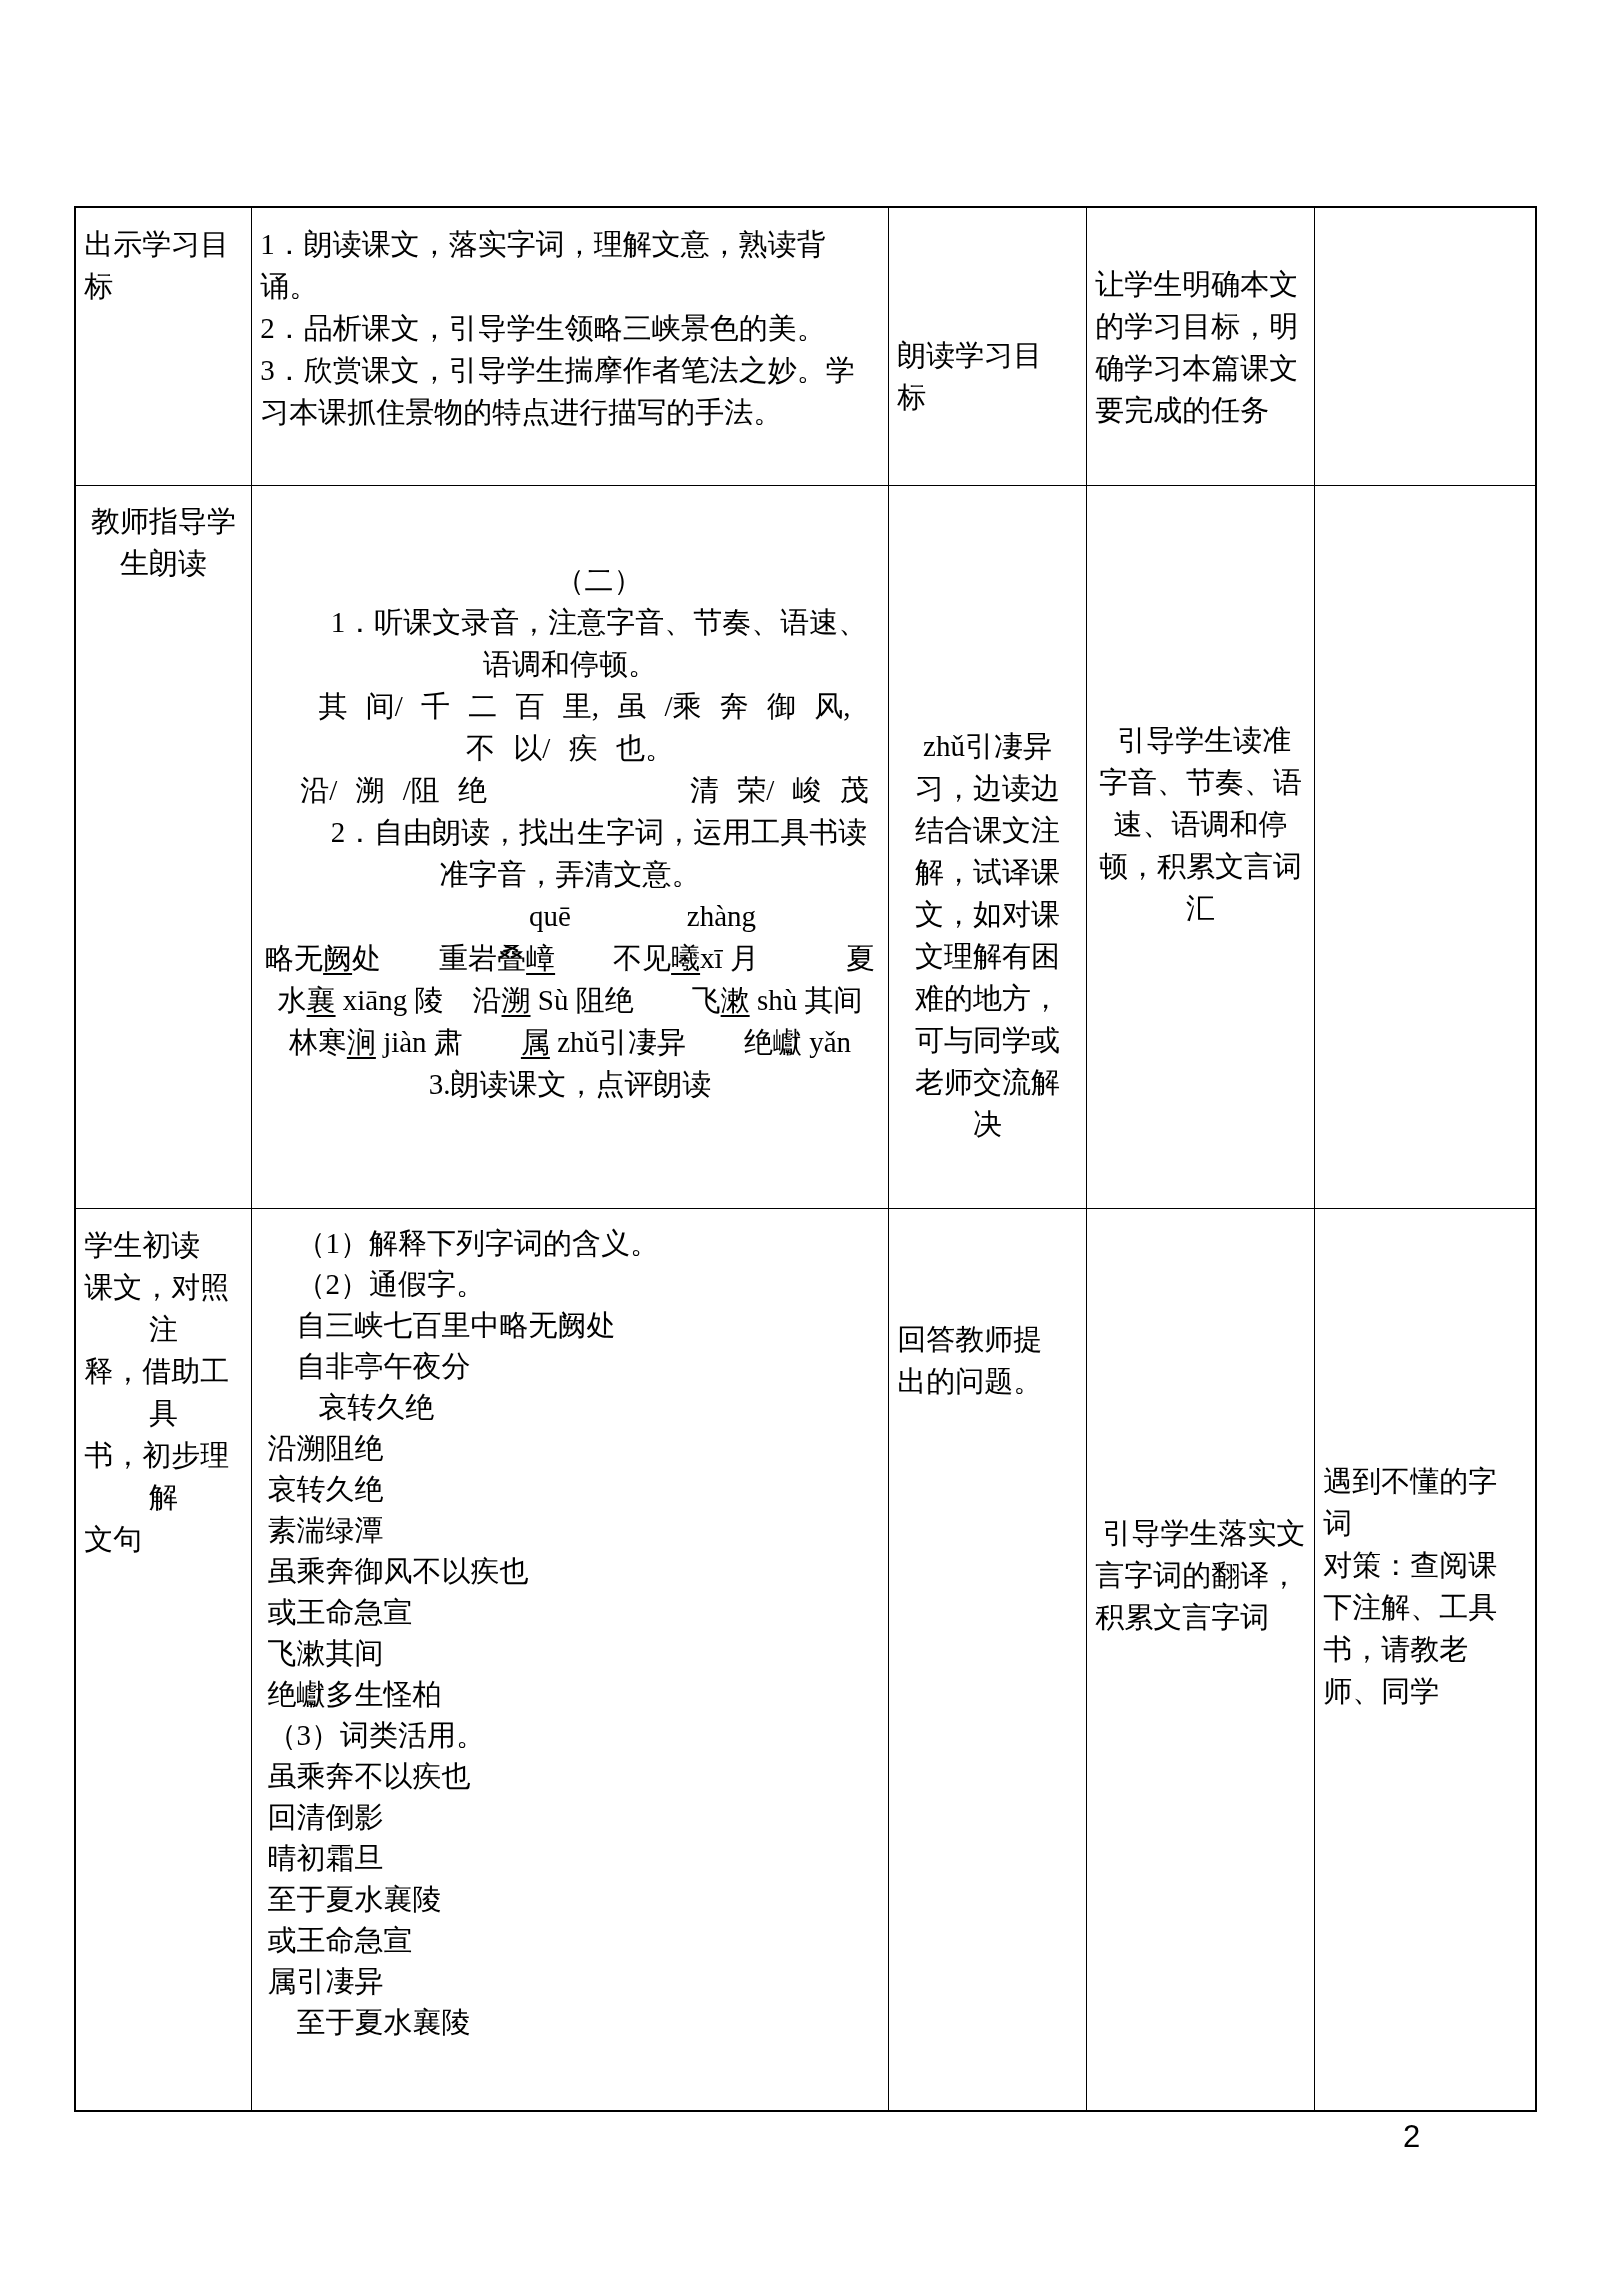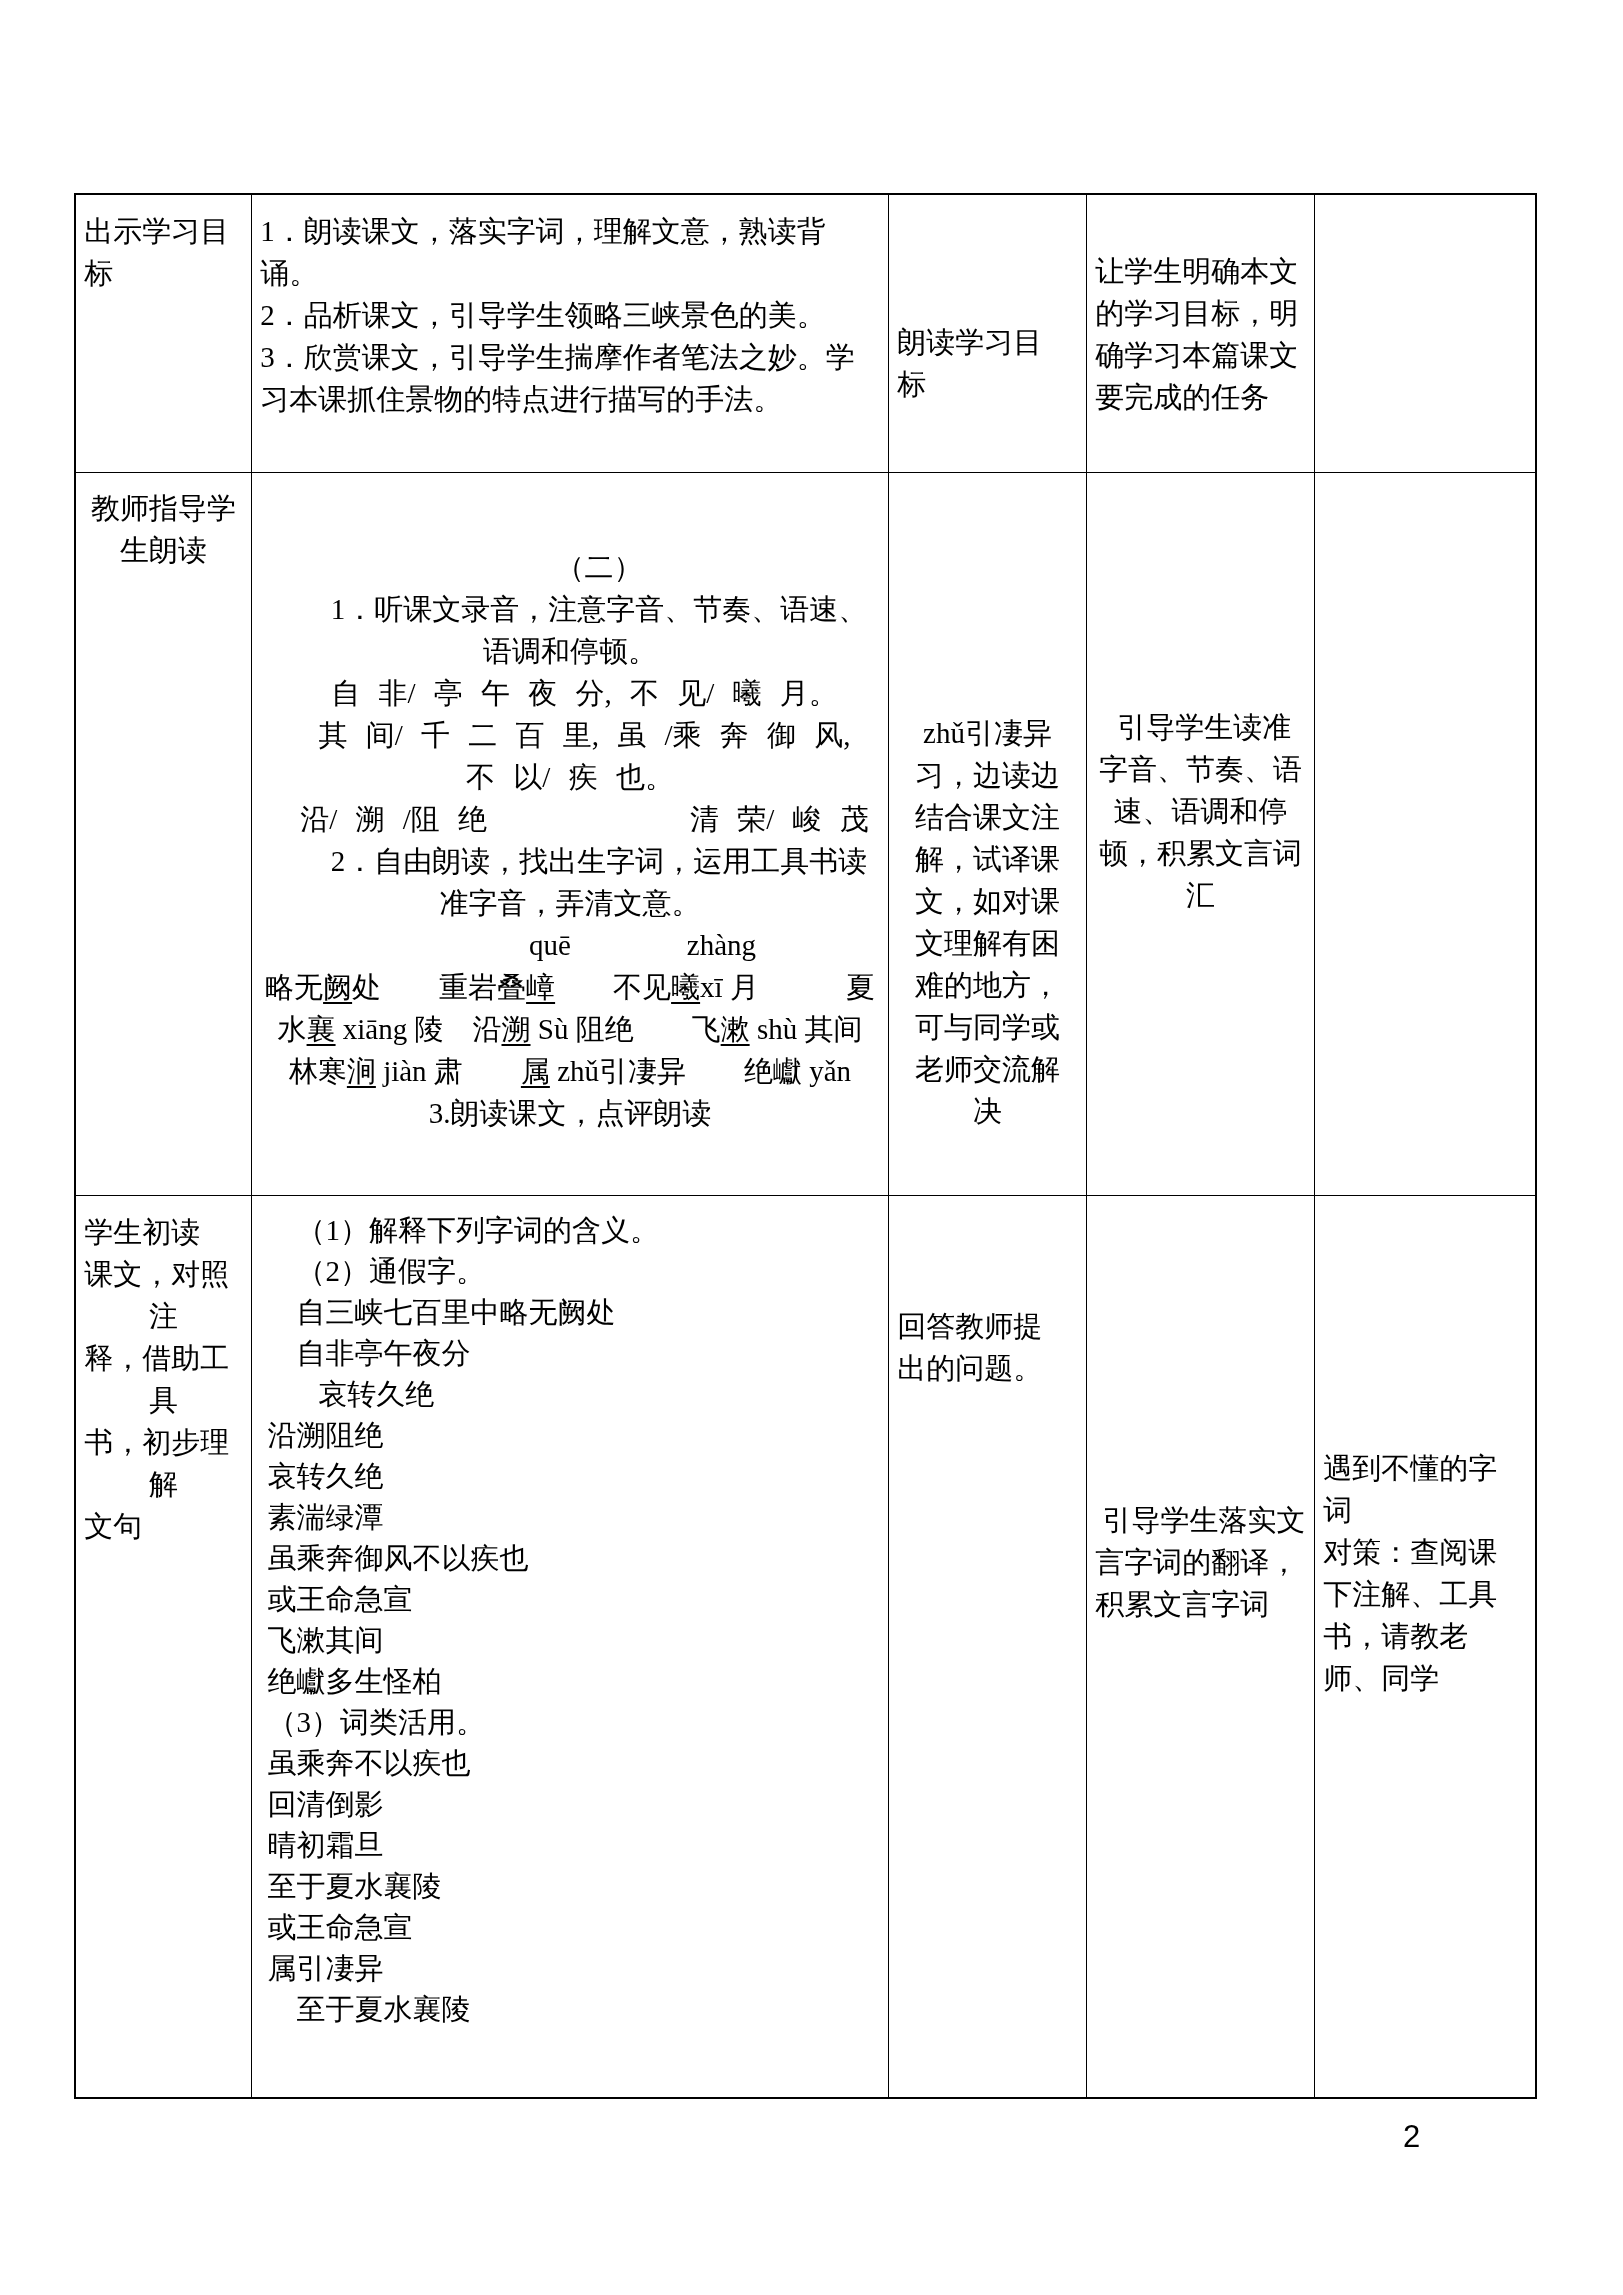--- a/index.html
+++ b/index.html
@@ -7,21 +7,21 @@
     position:relative;
     width:1623px;
     height:2295px;
     background:#ffffff;
     font-family:"Liberation Serif","DejaVu Serif",serif;
     color:#000000;
   }
   .doc-table{
     position:absolute;
     left:74px;
-    top:193px;
+    top:206px;
     border:2px solid #000000;
   }
   .row{display:flex;}
   .row-1{height:277px;}
   .row-2{height:722px;text-align:center;}
   .row-3{height:901px;}
   .row-1,.row-2{border-bottom:1.4px solid #000000;}
   .cell{
     box-sizing:border-box;
     padding:0 8.2px;
@@ -100,21 +100,20 @@
     <div class="row row-2">
       <div class="cell c1 r2c1">
           <div class="line">教师指导学</div>
           <div class="line">生朗读</div>
         </div>
       <div class="cell c2 r2c2">
           <div class="line">&nbsp;</div>
           <div class="line">　　（二）</div>
           <div class="line">　　1．听课文录音，注意字音、节奏、语速、</div>
           <div class="line">语调和停顿。</div>
-          <div class="line spaced">　自 非/ 亭 午 夜 分, 不 见/ 曦 月。</div>
           <div class="line spaced">　其 间/ 千 二 百 里, 虽 /乘 奔 御 风,</div>
           <div class="line spaced">不 以/ 疾 也。</div>
           <div class="line spaced">　沿/ 溯 /阻 绝　　　　　　　清 荣/ 峻 茂</div>
           <div class="line">　　2．自由朗读，找出生字词，运用工具书读</div>
           <div class="line">准字音，弄清文意。</div>
           <div class="line">　　　　　quē　　　　zhàng</div>
           <div class="line">略无<span class="u">阙</span>处　　重岩叠<span class="u">嶂</span>　　不见<span class="u">曦</span>xī 月　　　夏</div>
           <div class="line">水<span class="u">襄</span> xiāng 陵　沿<span class="u">溯</span> Sù 阻绝　　飞<span class="u">漱</span> shù 其间</div>
           <div class="line">林寒<span class="u">涧</span> jiàn 肃　　<span class="u">属</span> zhǔ引凄异　　绝巘 yǎn</div>
           <div class="line">3.朗读课文，点评朗读</div>

